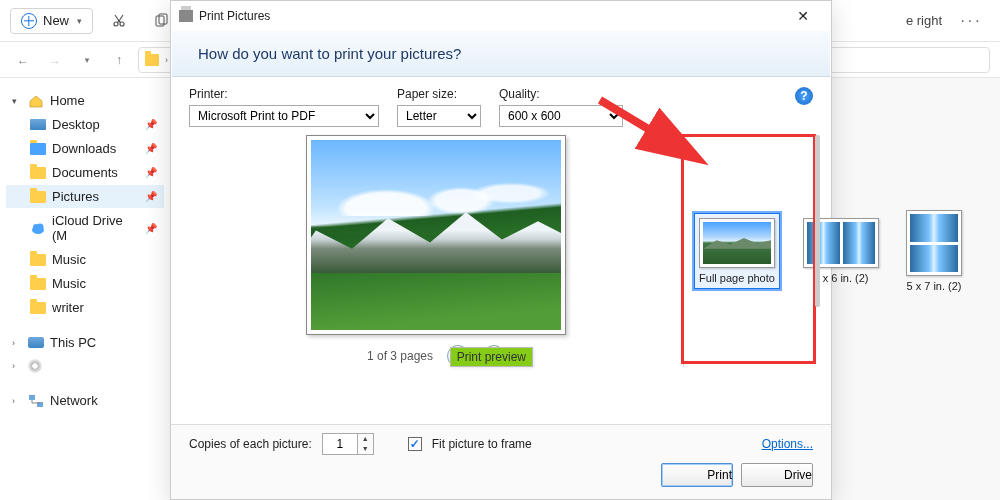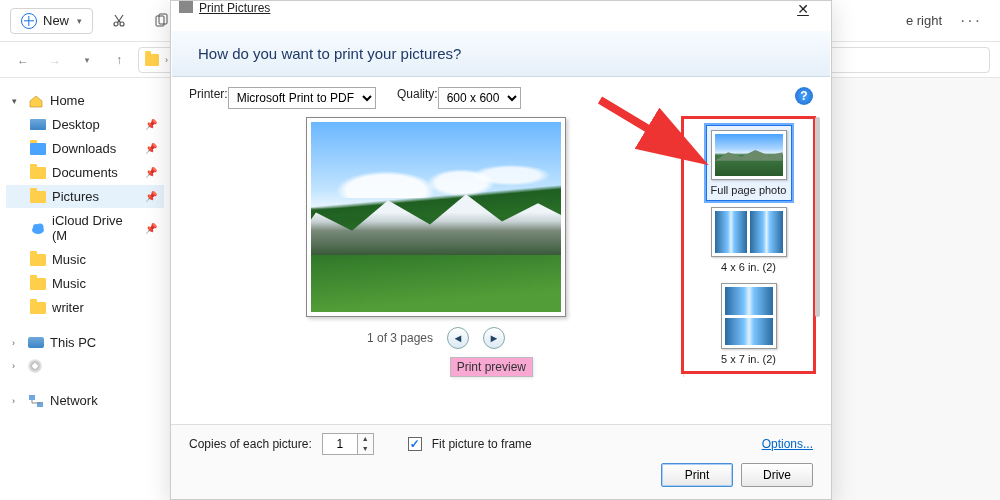--- a/index.html
+++ b/index.html
@@ -39,29 +39,29 @@
 .ico.disc { border-radius: 50%; background: radial-gradient(circle, #fff 25%, #bbb 30%, #eee 70%); width:14px; height:14px; }
 
 
 .filestrip { position: absolute; left: 170px; top: 78px; bottom: 0; width: 30px; background: #fff; border-left: 1px solid #eee; }
 .filestrip .row { height: 24px; display:flex; align-items:center; justify-content:center; margin-top: 90px; }
 .doc-ico { width:16px; height:18px; background:#fff; border:1px solid #bbb; position:relative; }
 .doc-ico.pdf { background:#d93131; border-color:#d93131; }
 
 
 .dialog { position: absolute; left: 170px; top: 0; width: 662px; height: 500px; background: #fff; border: 1px solid #ccc; box-shadow: 0 6px 24px rgba(0,0,0,0.15); }
-.dialog-titlebar { height: 30px; display: flex; align-items: flex-start; padding: 0 8px; text-decoration: underline; }
+.dialog-titlebar { height: 30px; display: flex; align-items: center; padding: 0 8px; }
 .dialog-titlebar .close { margin-left: auto; width: 40px; text-align: center; font-size: 14px; }
 .printer-ico { width: 14px; height: 12px; background:#888; margin-right:6px; position:relative; }
 .printer-ico::before { content:""; position:absolute; top:-4px; left:2px; right:2px; height:4px; background:#ccc; }
 .dlg-title { font-size: 12px; }
 .dlg-banner { margin: 0 1px; padding: 14px 26px; background: linear-gradient(#f7fbff,#e6f0f9); border-bottom: 1px solid #d0dae4; color: #1f3a66; font-size: 15px; }
 .dlg-body { padding: 10px 18px 8px 18px; position: relative; }
 .controls-row { display: flex; gap: 18px; align-items: flex-start; }
-.ctrl { display: flex; flex-direction: row; }
+.ctrl { display: flex; flex-direction: column; }
 .ctrl label { font-size: 12px; margin-bottom: 4px; }
 .ctrl select { height: 22px; border: 1px solid #aaa; font-size: 12px; padding: 0 4px; background:#fff; }
 .help-ico { margin-left: auto; width: 18px; height: 18px; border-radius: 50%; background: radial-gradient(#4aa3ff,#1868c8); color:#fff; display:flex; align-items:center; justify-content:center; font-size:12px; font-weight:bold; }
 
 .preview-area { display: flex; gap: 0; margin-top: 8px; }
 .center-col { flex: 1; display:flex; flex-direction:column; align-items:center; position: relative; }
 .page { width: 260px; height: 200px; border: 1px solid #888; box-shadow: 2px 2px 4px rgba(0,0,0,0.2); padding: 4px; background:#fff; }
 .photo-full {
   width: 100%; height: 100%;
   background:
@@ -76,24 +76,24 @@
   clip-path: polygon(0 100%, 10% 30%, 22% 60%, 34% 10%, 48% 50%, 60% 0, 72% 45%, 84% 15%, 100% 55%, 100% 100%);
 }
 .photo-full::after {
   content:""; position:absolute; left:0; right:0; top:0; height:40%;
   background: radial-gradient(ellipse at 30% 90%, rgba(255,255,255,0.9) 0 16%, transparent 20%),
               radial-gradient(ellipse at 60% 80%, rgba(255,255,255,0.85) 0 12%, transparent 16%),
               radial-gradient(ellipse at 80% 70%, rgba(255,255,255,0.8) 0 10%, transparent 14%);
 }
 .pager { margin-top: 10px; display: flex; align-items: center; gap: 14px; color:#555; font-size:12px; }
 .nav-btn { width:22px; height:22px; border:1px solid #8aa; border-radius:50%; display:flex; align-items:center; justify-content:center; background: linear-gradient(#fff,#dbe9f4); color:#246; font-size:11px; }
-.print-preview-tip { position:absolute; right: 150px; bottom: 0; background:#f9a8d4; border:1px solid #bbb; padding:2px 6px; font-size:12px; color:#333; box-shadow:1px 1px 3px rgba(0,0,0,0.1); }
-
-
-.template-col { width: 130px; border-left:1px solid #ddd; padding: 8px 10px; display:flex; flex-direction:column; gap:2px; align-items:center; position:relative; }
+.print-preview-tip { position:absolute; right: 150px; bottom: 0; background:#84cc16; border:1px solid #bbb; padding:2px 6px; font-size:12px; color:#333; box-shadow:1px 1px 3px rgba(0,0,0,0.1); }
+
+
+.template-col { width: 130px; border-left:1px solid #ddd; padding: 8px 10px; display:flex; flex-direction:row; gap:19px; align-items:center; position:relative; }
 .red-box { position:absolute; top:-1px; left:-3px; right:-3px; bottom:3px; border:3px solid #e33; pointer-events:none; }
 .layout-opt { display:flex; flex-direction:column; align-items:center; gap:4px; padding:4px; }
 .layout-opt.sel { outline:2px solid #6faeff; border:1px solid #1a73e8; background:#e9f3ff; }
 .thumb { width:76px; height:50px; border:1px solid #999; background:#fff; padding:3px; box-shadow:1px 1px 2px rgba(0,0,0,0.2); }
 .thumb-inner { width:100%; height:100%; }
 .thumb .mini { display:flex; gap:3px; height:100%; }
 .thumb .mini > div { flex:1; }
 .landscape {
   background: linear-gradient(to bottom, #4aa3ff 0%, #aad4ff 35%, #d9edff 45%, #3f7a44 50%, #2a5a2a 100%);
   position:relative; overflow:hidden;
@@ -113,21 +113,21 @@
 .dlg-bottom { position:absolute; left:0; right:0; bottom:0; padding: 8px 18px 12px; border-top:1px solid #ddd; background:#fafafa; }
 .copies-row { display:flex; align-items:center; gap:10px; font-size:12px; }
 .spinner { display:inline-flex; border:1px solid #aaa; height:22px; }
 .spinner input { width:34px; border:0; text-align:center; font-size:12px; }
 .spinner .arrows { width:16px; display:flex; flex-direction:column; border-left:1px solid #aaa; }
 .spinner .arrows > div { flex:1; text-align:center; font-size:7px; line-height:10px; color:#444; }
 .checkbox { width:14px; height:14px; border:1px solid #666; display:inline-flex; align-items:center; justify-content:center; background:#fff; }
 .checkbox.checked::after { content:"✓"; color:#1a73e8; font-size:12px; font-weight:bold; }
 .options-link { margin-left:auto; color:#0066cc; text-decoration:underline; font-size:12px;text-align:right; }
 .btn-row { display:flex; gap:8px; justify-content:flex-end; margin-top:8px; }
-.btn { min-width:72px; height:24px; border:1px solid #999; background:linear-gradient(#fff,#eaeaea); font-size:12px; border-radius:2px; }
+.btn { min-width:72px; height:24px; border:1px solid #999; background:linear-gradient(#fff,#eaeaea); font-size:12px; border-radius:2px;text-align:right; }
 .btn.primary { border-color:#4a8ed4; box-shadow:0 0 0 1px #a8ceff inset; }
 
 
 .arrow { position:absolute; left: 595px; top: 95px; width:120px; height:80px; pointer-events:none; z-index:50; }
 </style>
 </head>
 <body>
 
 <div class="top-toolbar">
   <div class="new-btn">
@@ -262,20 +262,24 @@
   </div>
 
   <div class="dlg-banner">How do you want to print your pictures?</div>
 
   <div class="dlg-body">
     <div class="controls-row">
       <div class="ctrl" style="width:190px">
         <label>Printer:</label>
         <select><option>Microsoft Print to PDF</option></select>
       </div>
+      <div class="ctrl" style="width:84px">
+        <label>Paper size:</label>
+        <select><option>Letter</option></select>
+      </div>
       <div class="ctrl" style="width:124px">
         <label>Quality:</label>
         <select><option>600 x 600</option></select>
       </div>
       <div class="help-ico">?</div>
     </div>
 
     <div class="preview-area">
       <div class="center-col">
         <div class="page">

